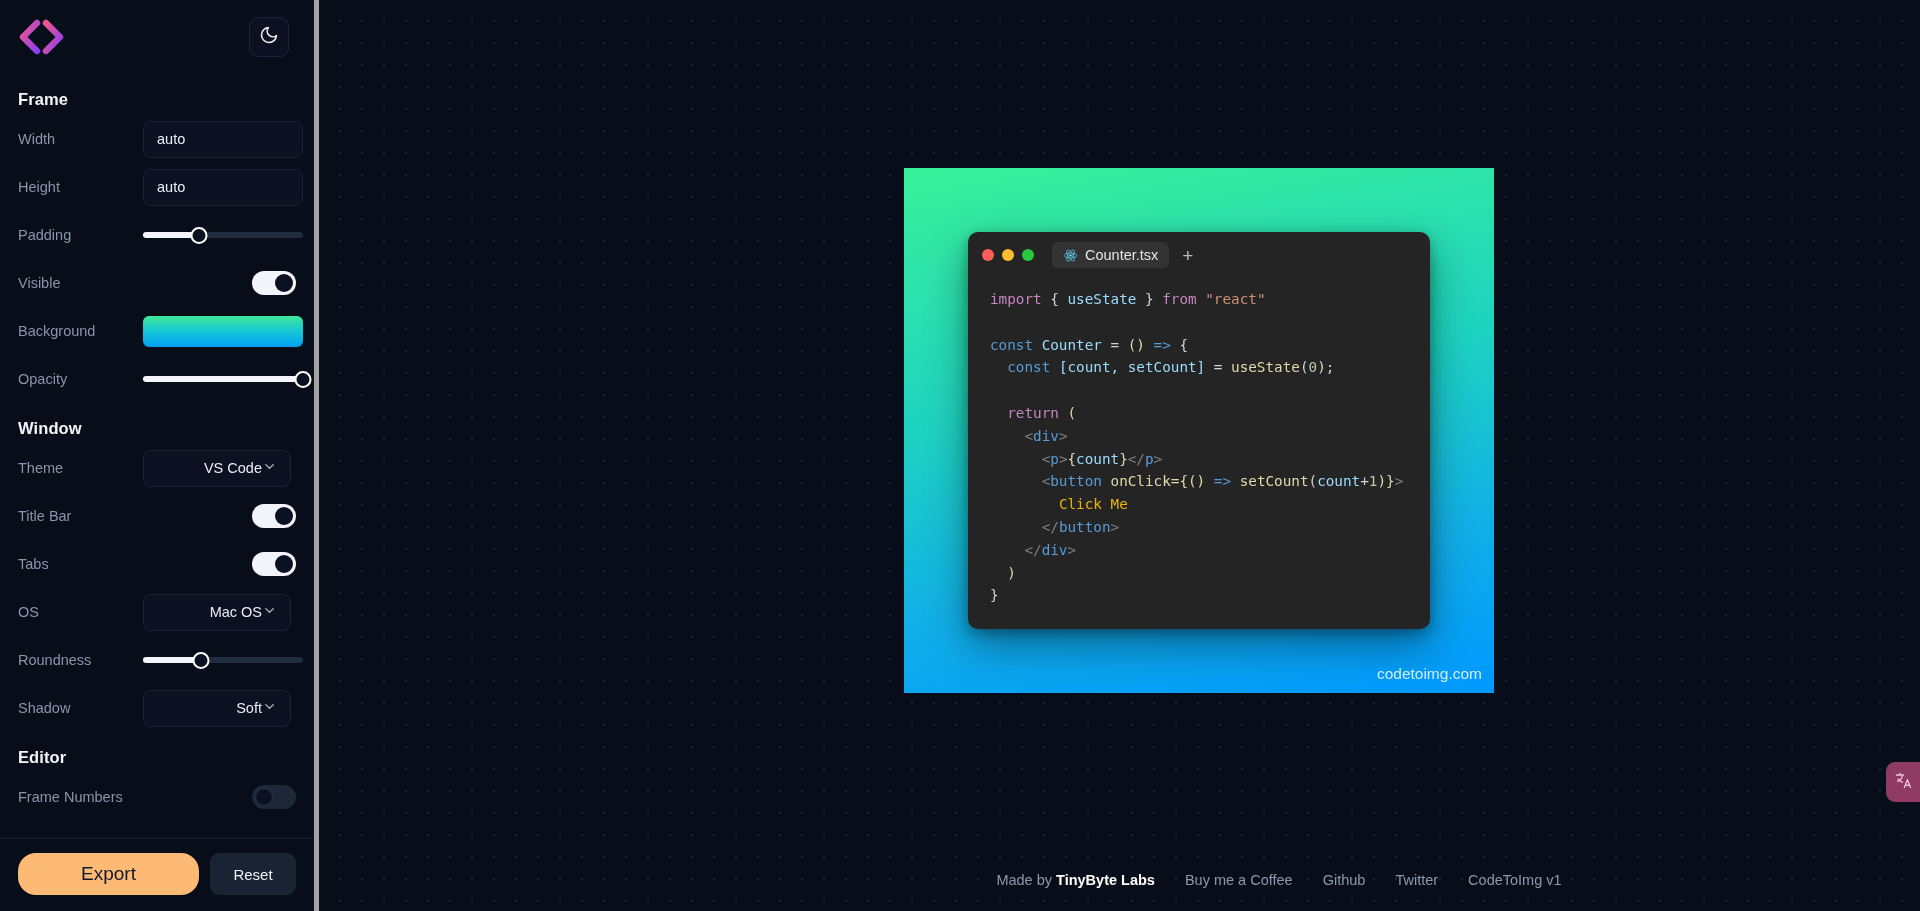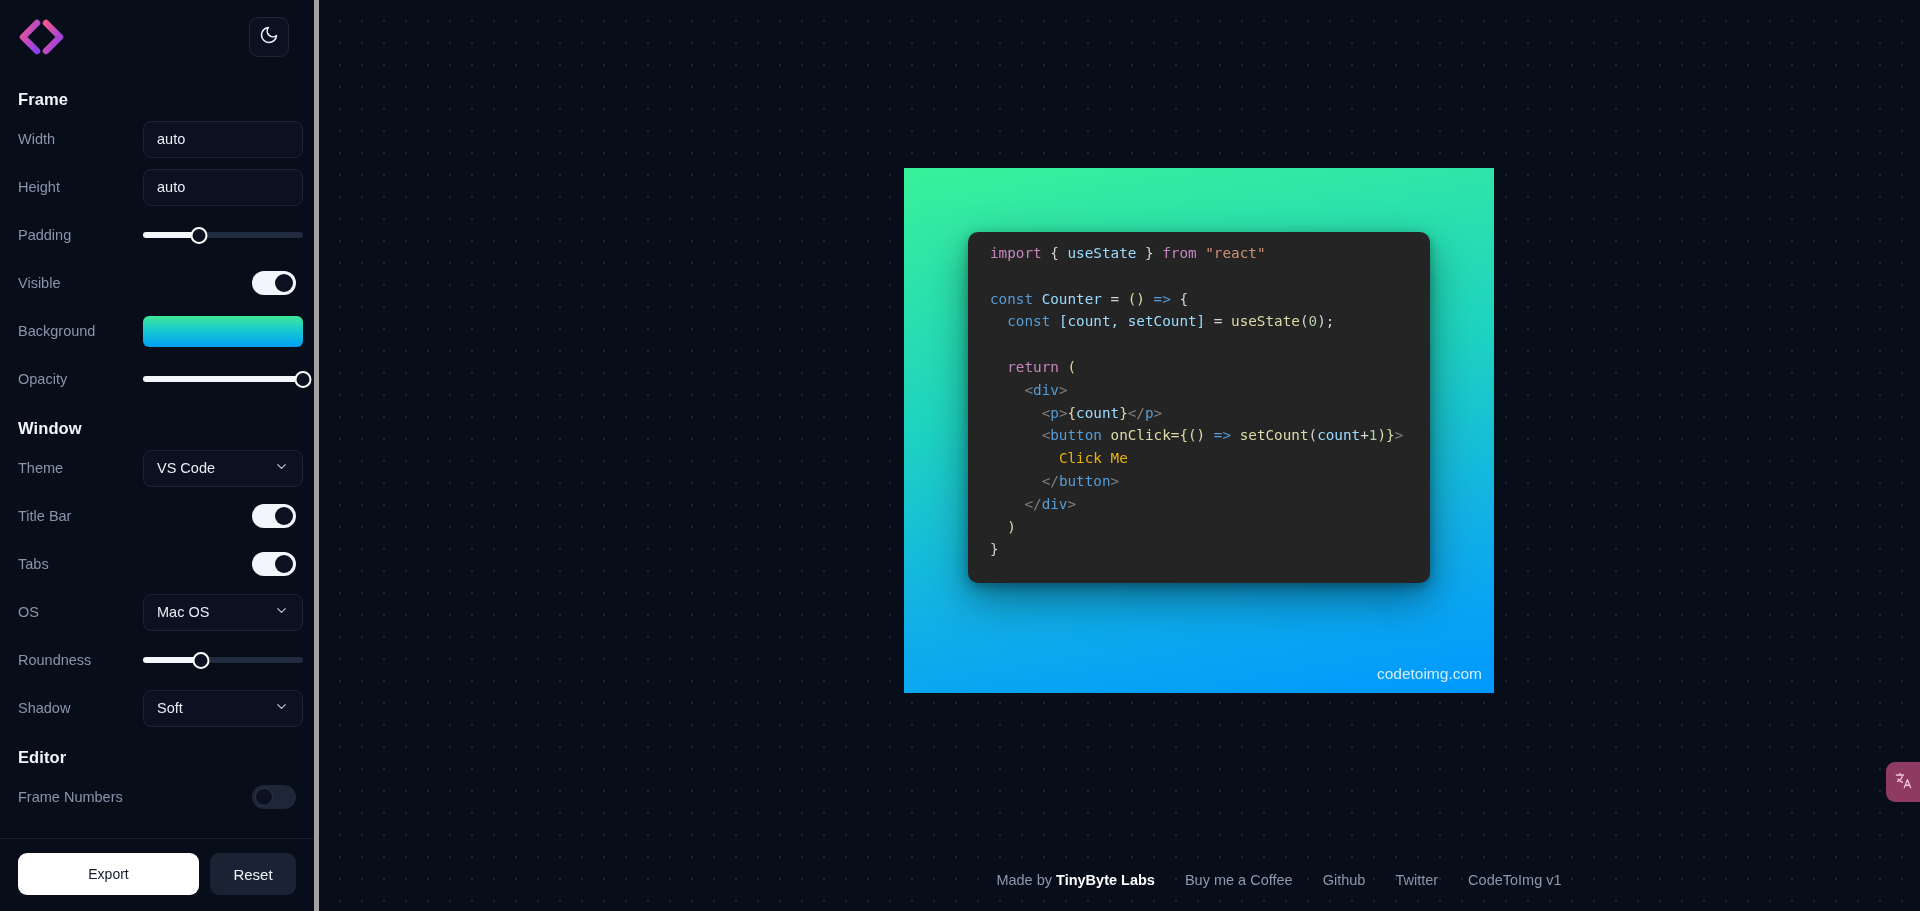--- a/index.html
+++ b/index.html
@@ -66,28 +66,28 @@
     background: #0b1120;
     border: 1px solid #1b2335;
     border-radius: 8px;
     color: #e8edf6;
     font-size: 14.5px;
     font-family: "Liberation Sans", sans-serif;
     padding: 0 13px;
     outline: none;
   }
   .select {
-    width: 160px; height: 37px;
+    width: 148px; height: 37px;
     background: #0b1120;
     border: 1px solid #1b2335;
     border-radius: 8px;
     color: #e8edf6;
     font-size: 14.5px;
     padding: 0 13px;
-    display: flex; align-items: center; justify-content: space-between;
+    display: flex; align-items: center; justify-content: flex-end;
     cursor: pointer;
   }
   .select svg { width: 15px; height: 15px; opacity: .85; }
 
   .slider { width: 160px; height: 37px; display: flex; align-items: center; position: relative; cursor: pointer; }
   .track { position: absolute; left: 0; right: 0; height: 6px; background: #222c40; border-radius: 3px; }
   .fill { position: absolute; left: 0; height: 6px; background: #f3f6fb; border-radius: 3px; }
   .knob {
     position: absolute; width: 17px; height: 17px;
     background: #0b1120; border: 2.5px solid #ffffff; border-radius: 50%;
@@ -113,23 +113,23 @@
   }
 
   .sb-foot {
     flex: 0 0 auto;
     border-top: 1px solid #151d2e;
     padding: 14px 18px 16px 18px;
     display: flex; gap: 11px;
   }
   .btn-export {
     flex: 1 1 auto; height: 42px;
-    background: #ffffff; color: #12192a;
-    border: none; border-radius: 9px;
-    font-size: 14px; font-family: "Liberation Sans", sans-serif;
+    background: #fdba74; color: #12192a;
+    border: none; border-radius: 18px;
+    font-size: 19px; font-family: "Liberation Sans", sans-serif;
     cursor: pointer;
   }
   .btn-reset {
     flex: 0 0 86px; height: 42px;
     background: #1a2334; color: #eef2f8;
     border: none; border-radius: 9px;
     font-size: 15px; font-family: "Liberation Sans", sans-serif;
     cursor: pointer;
   }
 
@@ -415,20 +415,43 @@
       <button class="btn-reset">Reset</button>
     </div>
   </aside>
 
   <main class="canvas">
 
     <div class="frame">
 
       <div class="window">
 
+        <div class="titlebar">
+          <div class="dots">
+            <span class="dot-c d-red"></span>
+            <span class="dot-c d-yel"></span>
+            <span class="dot-c d-grn"></span>
+          </div>
+          <div class="tabstrip">
+            <div class="tab">
+              <span>
+                <svg viewBox="0 0 24 24" xmlns="http://www.w3.org/2000/svg">
+                  <circle cx="12" cy="12" r="2.1" fill="#61dafb"></circle>
+                  <g fill="none" stroke="#61dafb" stroke-width="1.1">
+                    <ellipse cx="12" cy="12" rx="10" ry="4.1"></ellipse>
+                    <ellipse cx="12" cy="12" rx="10" ry="4.1" transform="rotate(60 12 12)"></ellipse>
+                    <ellipse cx="12" cy="12" rx="10" ry="4.1" transform="rotate(120 12 12)"></ellipse>
+                  </g>
+                </svg>
+              </span>
+              <span>Counter.tsx</span>
+            </div>
+            <div class="tab-add">+</div>
+          </div>
+        </div>
 
         <div class="code" id="code-area"><div><span class="k">import </span><span class="p">{ </span><span class="v">useState</span><span class="p"> } </span><span class="k">from </span><span class="s">"react"</span></div><div>&nbsp;</div><div><span class="kb">const </span><span class="v">Counter</span><span class="op"> = </span><span class="f">()</span><span class="kb"> =&gt; </span><span class="p">{</span></div><div><span class="p">  </span><span class="kb">const </span><span class="v">[count, setCount]</span><span class="op"> = </span><span class="f">useState</span><span class="p">(</span><span class="n">0</span><span class="p">);</span></div><div>&nbsp;</div><div><span class="p">  </span><span class="k">return </span><span class="f">(</span></div><div><span class="p">    </span><span class="br">&lt;</span><span class="t">div</span><span class="br">&gt;</span></div><div><span class="p">      </span><span class="br">&lt;</span><span class="t">p</span><span class="br">&gt;</span><span class="f">{</span><span class="v">count</span><span class="f">}</span><span class="br">&lt;/</span><span class="t">p</span><span class="br">&gt;</span></div><div><span class="p">      </span><span class="br">&lt;</span><span class="t">button</span><span class="f"> onClick</span><span class="f">={</span><span class="f">()</span><span class="kb"> =&gt; </span><span class="f">setCount</span><span class="p">(</span><span class="v">count</span><span class="op">+</span><span class="n">1</span><span class="f">)}</span><span class="br">&gt;</span></div><div><span class="p">        </span><span class="txt">Click Me</span></div><div><span class="p">      </span><span class="br">&lt;/</span><span class="t">button</span><span class="br">&gt;</span></div><div><span class="p">    </span><span class="br">&lt;/</span><span class="t">div</span><span class="br">&gt;</span></div><div><span class="p">  </span><span class="f">)</span></div><div><span class="p">}</span></div></div>
       </div>
 
       <div class="watermark">codetoimg.com</div>
     </div>
 
     <div class="footer">
       <span class="made"><span>Made by </span><strong>TinyByte Labs</strong></span>
       <a>Buy me a Coffee</a>

